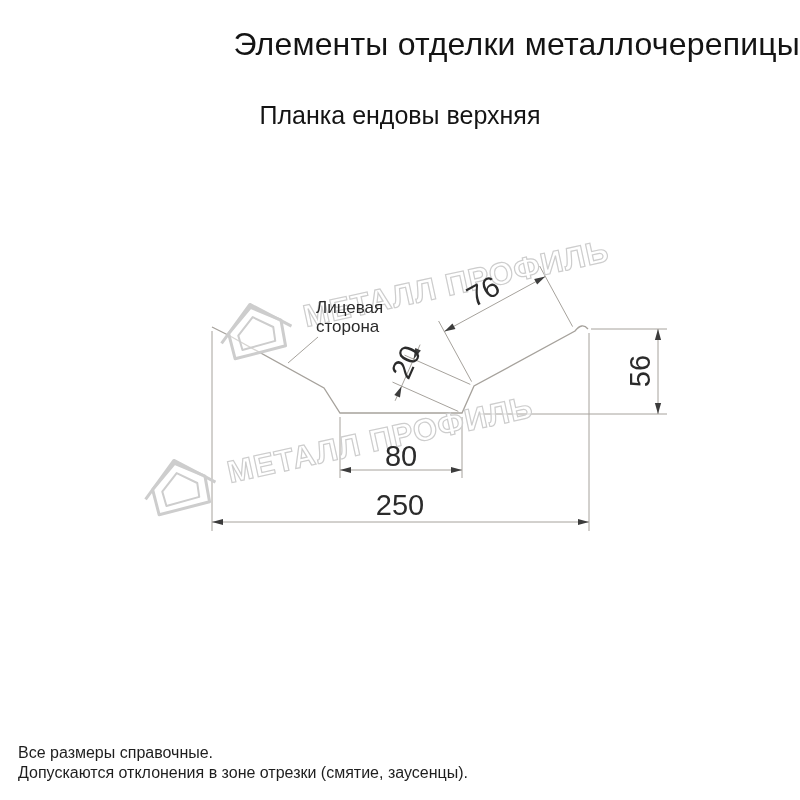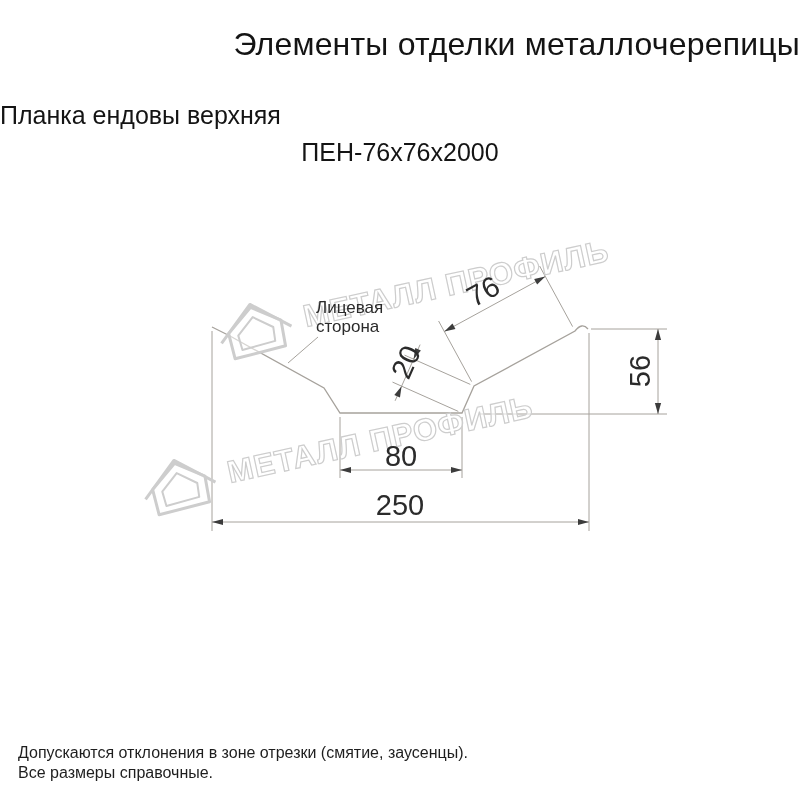--- a/index.html
+++ b/index.html
@@ -8,39 +8,38 @@
     background: #ffffff;
     font-family: "Liberation Sans", sans-serif;
   }
   .page { position: absolute; inset: 0; background: #ffffff; }
   .title {
     position: absolute; top: 26px; left: 0; width: 100%;
     text-align: right; font-size: 32px; color: #141414; letter-spacing: 0.2px;
   }
   .subtitle {
     position: absolute; top: 101px; left: 0; width: 100%;
-    font-size: 25px; color: #141414;
+    text-align: center; font-size: 25px; color: #141414;
   }
   .code {
     position: absolute; top: 138px; left: 0; width: 100%;
     text-align: center; font-size: 25px; color: #141414;
   }
   #drawing { position: absolute; left: 0; top: 0; }
   .footer {
     position: absolute; left: 18px; top: 743px;
     font-size: 16px; line-height: 20px; color: #1e1e1e;
   }
 </style>
 </head>
 <body>
 
 <div class="page">
   <div class="title">Элементы отделки металлочерепицы</div>
   <div class="subtitle">Планка ендовы верхняя</div>
-  <div class="code">ПЕН-76х76х2000</div>
 
   <svg id="drawing" width="800" height="800" viewBox="0 0 800 800">
       <g stroke="#a6a29c" stroke-width="1" fill="none">
         <path d="M212,327 L230,336 L324,388 L340,413 L462,413 L474,386 L575,331 Q582,322 588,329" stroke-width="1.3"></path>
         <line x1="318" y1="337" x2="288" y2="363"></line>
         <line x1="212" y1="331" x2="212" y2="531"></line>
         <line x1="589" y1="333" x2="589" y2="531"></line>
         <line x1="212" y1="522" x2="589" y2="522"></line>
         <line x1="340" y1="417" x2="340" y2="478"></line>
         <line x1="462" y1="417" x2="462" y2="478"></line>
@@ -84,16 +83,16 @@
         <text text-anchor="middle" font-size="29" transform="translate(401,466)">80</text>
         <text text-anchor="middle" font-size="29" transform="translate(650,371) rotate(-90)">56</text>
         <text text-anchor="middle" font-size="29" transform="translate(488,300) rotate(-28.6)">76</text>
         <text text-anchor="middle" font-size="29" transform="translate(415,366) rotate(-66)">20</text>
         <text text-anchor="start" font-size="17" transform="translate(316,313)">Лицевая</text>
         <text text-anchor="start" font-size="17" transform="translate(316,332)">сторона</text>
       </g>
     </svg>
 
   <div class="footer">
+    <div>Все размеры справочные.</div>
     <div>Допускаются отклонения в зоне отрезки (смятие, заусенцы).</div>
-    <div>Все размеры справочные.</div>
   </div>
 </div>
 
 </body></html>

